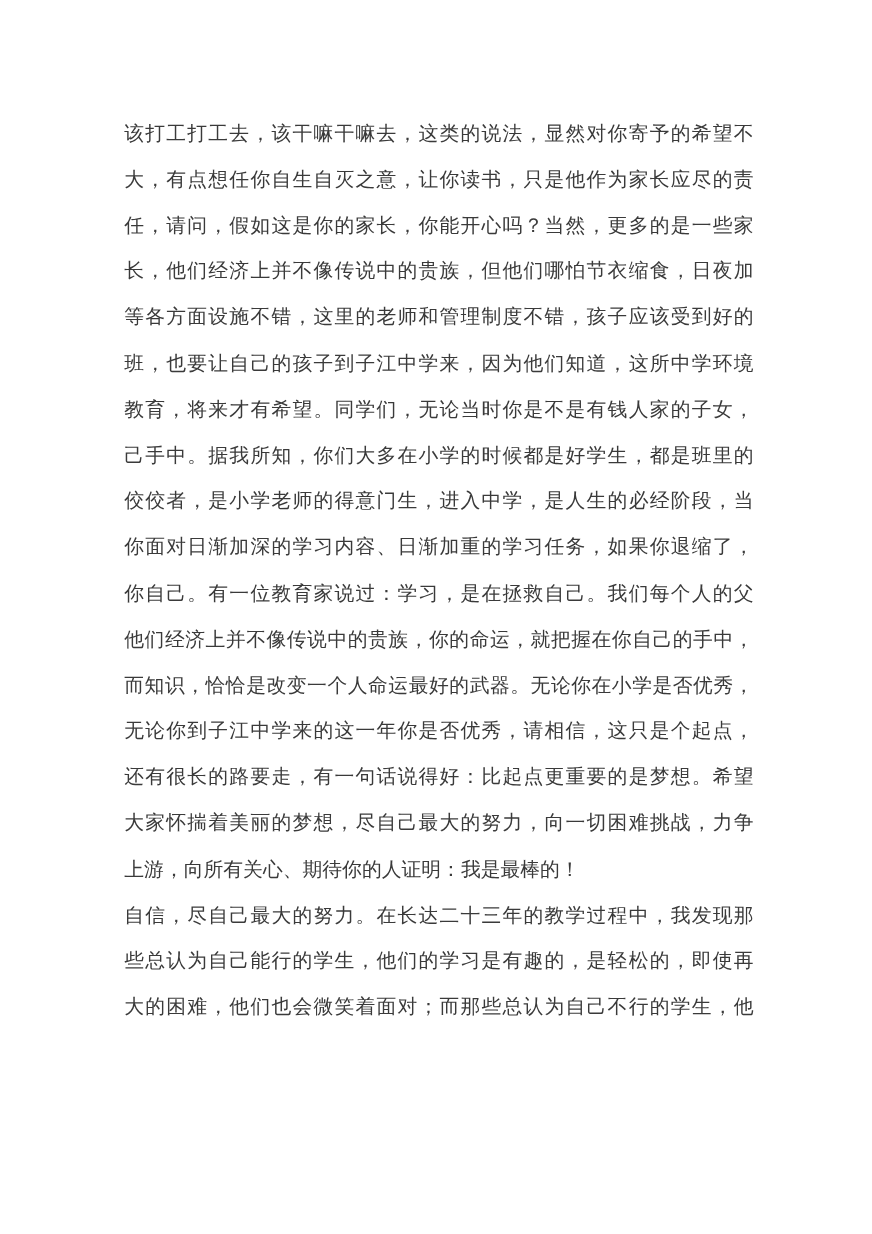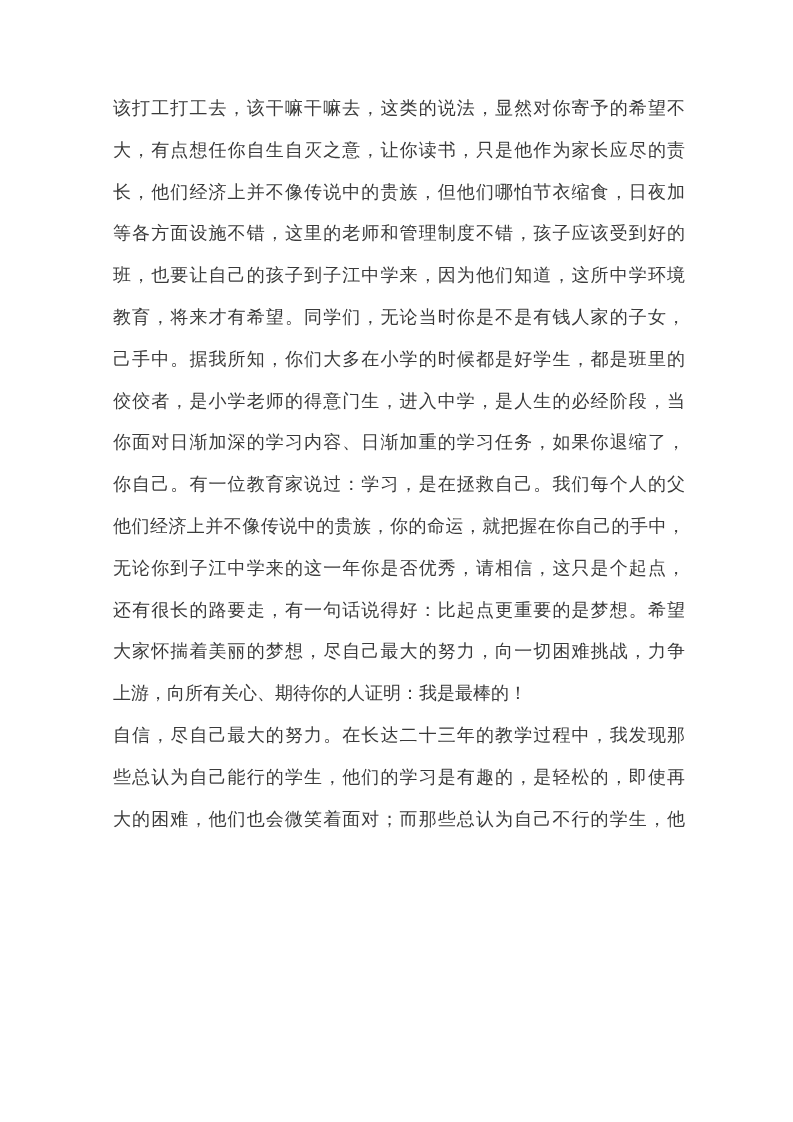--- a/index.html
+++ b/index.html
@@ -16,21 +16,21 @@
   .page {
     position: relative;
     width: 793px;
     height: 1122px;
     background: #ffffff;
     overflow: hidden;
   }
   .text-body {
     position: absolute;
     left: 113px;
-    top: 88px;
+    top: 101px;
     width: 572px;
     color: #3a3a3a;
     font-size: 18px;
     line-height: 41.8px;
     word-break: keep-all;
   }
   .paragraph {
     margin: 0;
     padding: 0;
   }
@@ -46,29 +46,31 @@
   }
 </style>
 </head>
 <body>
 
 <div class="page">
   <div class="text-body" id="doc-body" style="color: rgb(58, 58, 58);">
       <div class="paragraph">
         <div class="line">该打工打工去，该干嘛干嘛去，这类的说法，显然对你寄予的希望不</div>
         <div class="line">大，有点想任你自生自灭之意，让你读书，只是他作为家长应尽的责</div>
+        <div class="line">任，请问，假如这是你的家长，你能开心吗？当然，更多的是一些家</div>
         <div class="line">长，他们经济上并不像传说中的贵族，但他们哪怕节衣缩食，日夜加</div>
         <div class="line">等各方面设施不错，这里的老师和管理制度不错，孩子应该受到好的</div>
         <div class="line">班，也要让自己的孩子到子江中学来，因为他们知道，这所中学环境</div>
         <div class="line">教育，将来才有希望。同学们，无论当时你是不是有钱人家的子女，</div>
         <div class="line">己手中。据我所知，你们大多在小学的时候都是好学生，都是班里的</div>
         <div class="line">佼佼者，是小学老师的得意门生，进入中学，是人生的必经阶段，当</div>
         <div class="line">你面对日渐加深的学习内容、日渐加重的学习任务，如果你退缩了，</div>
         <div class="line">你自己。有一位教育家说过：学习，是在拯救自己。我们每个人的父</div>
         <div class="line">他们经济上并不像传说中的贵族，你的命运，就把握在你自己的手中，</div>
+        <div class="line">而知识，恰恰是改变一个人命运最好的武器。无论你在小学是否优秀，</div>
         <div class="line">无论你到子江中学来的这一年你是否优秀，请相信，这只是个起点，</div>
         <div class="line">还有很长的路要走，有一句话说得好：比起点更重要的是梦想。希望</div>
         <div class="line">大家怀揣着美丽的梦想，尽自己最大的努力，向一切困难挑战，力争</div>
         <div class="line left">上游，向所有关心、期待你的人证明：我是最棒的！</div>
       </div>
       <div class="paragraph">
         <div class="line">自信，尽自己最大的努力。在长达二十三年的教学过程中，我发现那</div>
         <div class="line">些总认为自己能行的学生，他们的学习是有趣的，是轻松的，即使再</div>
         <div class="line">大的困难，他们也会微笑着面对；而那些总认为自己不行的学生，他</div>
       </div>

